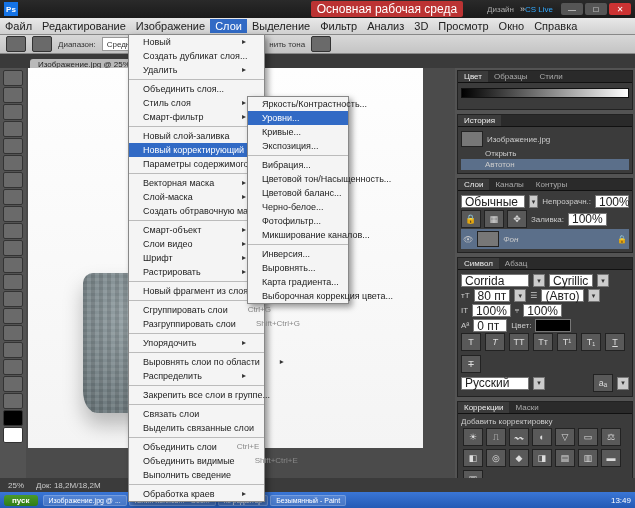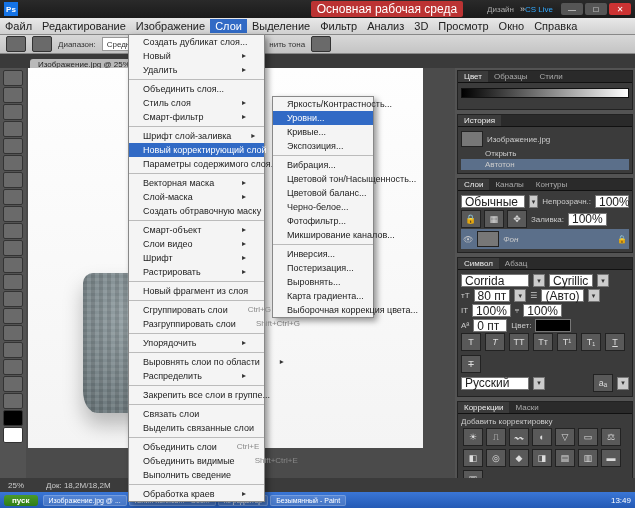--- a/index.html
+++ b/index.html
@@ -43,23 +43,23 @@
 .corrlist .ci::before{content:"▸";margin-right:3px;font-size:7px;color:#555}
 
 .menu{position:absolute;background:#f4f4f4;border:1px solid #888;box-shadow:3px 3px 6px rgba(0,0,0,.4);font-size:9px;color:#222;z-index:50}
 .menu .mi{padding:2px 18px 2px 14px;white-space:nowrap;display:flex;justify-content:space-between;gap:20px}
 .menu .mi.sub::after{content:"▸";font-size:8px;color:#333;margin-left:auto}
 .menu .mi.hl{background:#316ac5;color:#fff}
 .menu .mi.hl::after{color:#fff}
 .menu hr{border:none;border-top:1px solid #bbb;margin:2px 0}
 .menu .hint{color:#888;font-size:8px}
 .menu1{top:34px;left:128px;width:135px}
-.menu2{top:96px;left:272px;width:100px}
-
-.status{position:absolute;left:0;right:0;bottom:16px;height:14px;background:#3b3b3b;color:#ccc;font-size:8px;display:flex;align-items:center;padding:0 8px;gap:22px}
+.menu2{top:96px;left:247px;width:100px}
+
+.status{position:absolute;left:0;right:0;bottom:16px;height:14px;background:#3b3b3b;color:#ccc;font-size:8px;display:flex;align-items:center;padding:0 8px;gap:12px}
 .taskbar{position:absolute;left:0;right:0;bottom:0;height:16px;background:linear-gradient(#3a76d6,#245ab5);display:flex;align-items:center;color:#fff;font-size:8px}
 .start{background:linear-gradient(#4c9a2a,#2f7d18);padding:1px 8px;border-radius:3px;margin:0 4px;font-weight:bold}
 .task{background:rgba(255,255,255,.15);padding:1px 5px;margin:0 1px;border:1px solid rgba(255,255,255,.2);border-radius:2px;font-size:7px;max-width:82px;overflow:hidden;white-space:nowrap}
 .tray{margin-left:auto;padding:0 4px}
 .symrow{display:flex;gap:4px;align-items:center;flex-wrap:wrap}
 .numbox{background:#fff;color:#222;border:1px solid #777;padding:0 3px;font-size:12px;min-width:26px;height:11px;display:flex;align-items:center}
 .dd{width:10px;height:11px;background:#ccc;border:1px solid #777;display:flex;align-items:center;justify-content:center;font-size:7px;color:#333}
 </style>
 </head>
 <body>
@@ -290,42 +290,42 @@
             <div class="ci">Кривые наборов</div>
 
           </div>
         </div>
       </div>
 
     </div>
   </div>
 
   <div class="menu menu1">
+    <div class="mi sub">
+        <span>Новый</span>
+      </div>
     <div class="mi">
         <span>Создать дубликат слоя...</span>
       </div>
     <div class="mi sub">
-        <span>Новый</span>
-      </div>
-    <div class="mi sub">
         <span>Удалить</span>
       </div>
     <hr>
     <div class="mi">
         <span>Объединить слоя...</span>
       </div>
     <div class="mi sub">
         <span>Стиль слоя</span>
       </div>
     <div class="mi sub">
         <span>Смарт-фильтр</span>
       </div>
     <hr>
     <div class="mi sub">
-        <span>Шрифт слой-заливка</span>
+        <span>Новый слой-заливка</span>
       </div>
     <div class="mi sub hl">
         <span>Новый корректирующий слой</span>
       </div>
     <div class="mi">
         <span>Параметры содержимого слоя...</span>
       </div>
     <hr>
     <div class="mi sub">
         <span>Векторная маска</span>
@@ -431,23 +431,20 @@
       </div>
     <div class="mi">
         <span>Фотофильтр...</span>
       </div>
     <div class="mi">
         <span>Микширование каналов...</span>
       </div>
     <hr>
     <div class="mi">
         <span>Инверсия...</span>
-      </div>
-    <div class="mi">
-        <span>Постеризация...</span>
       </div>
     <div class="mi">
         <span>Выровнять...</span>
       </div>
     <div class="mi">
         <span>Карта градиента...</span>
       </div>
     <div class="mi">
         <span>Выборочная коррекция цвета...</span>
       </div>

